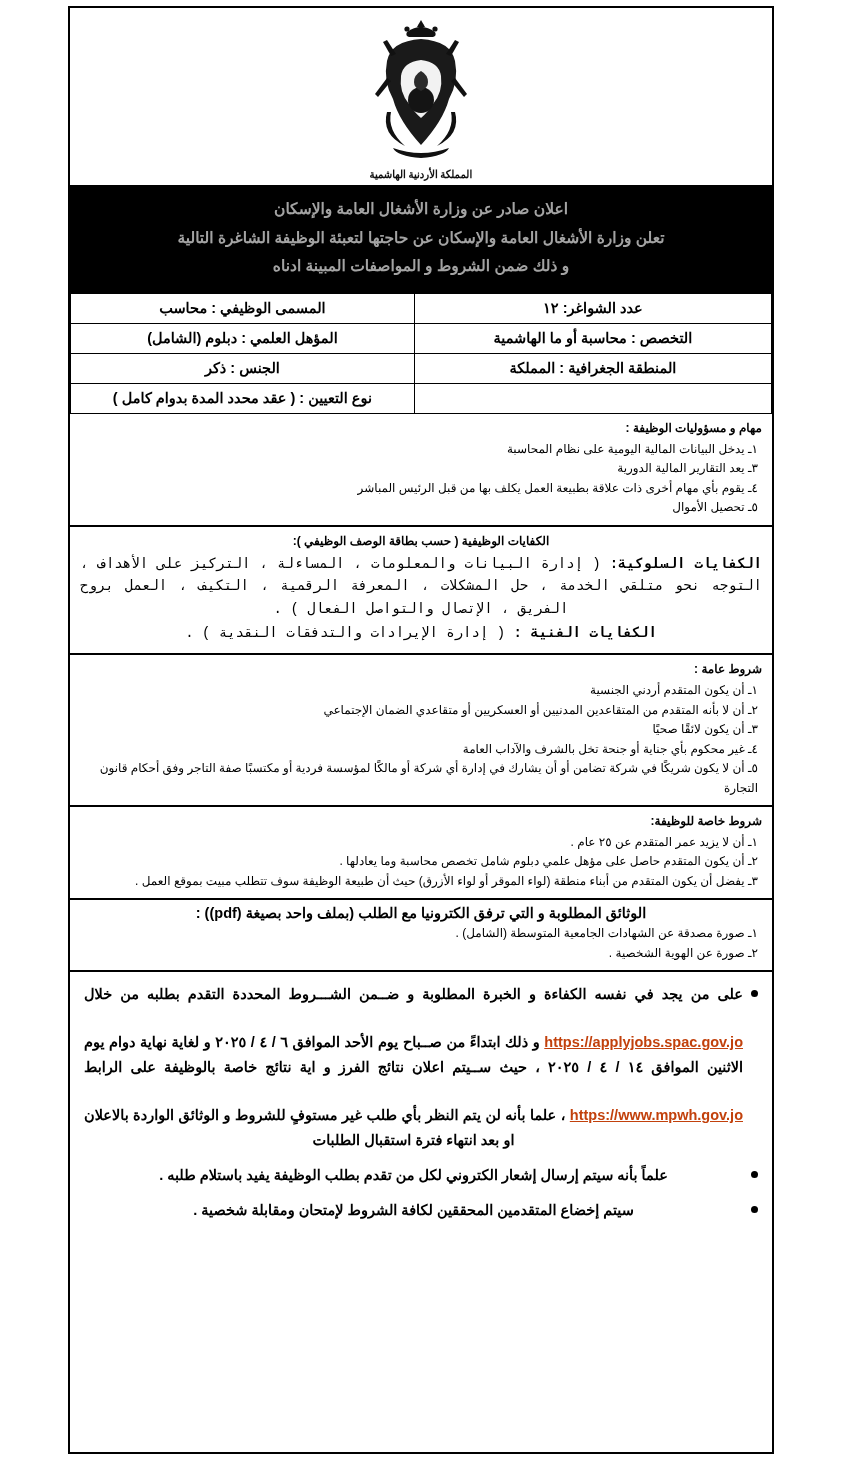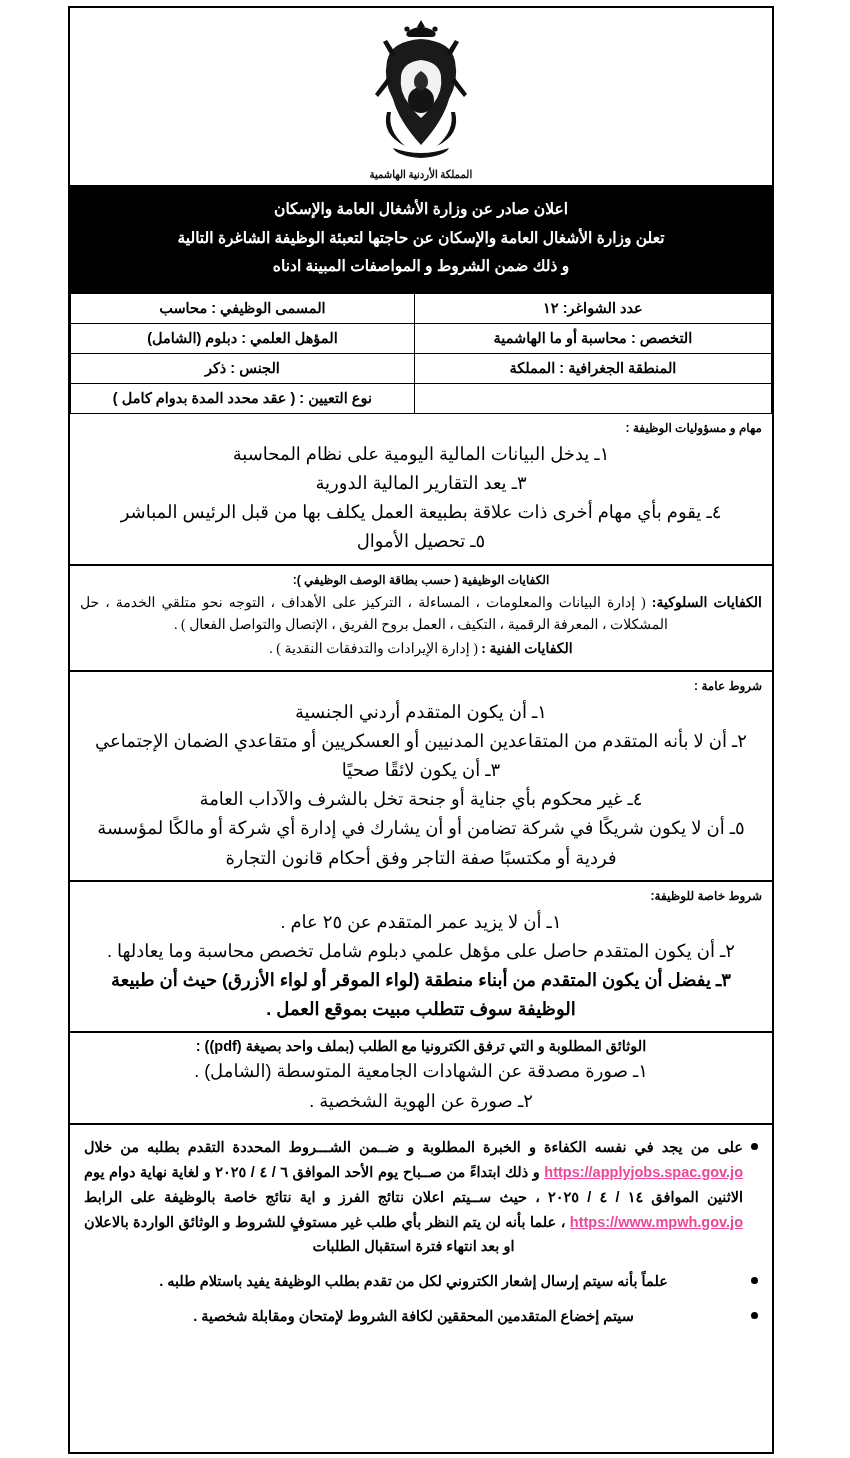--- a/index.html
+++ b/index.html
@@ -50,21 +50,21 @@
     letter-spacing: 0px;
     margin-top: 2px;
     color: #111;
     font-weight: bold;
     transform: scaleX(0.92);
   }
 
   
   .black-bar {
     background: #000;
-    color: #ffffff;
+    color: #a3a3a3;
     text-align: center;
     padding: 8px 10px 10px 10px;
     border-bottom: 2px solid #000;
   }
   .black-bar div {
     font-weight: bold;
     font-size: 15.5px;
     line-height: 1.85;
     font-family: "Liberation Sans", sans-serif;
   }
@@ -103,31 +103,30 @@
   }
   .sec-title.right {
     text-align: right;
   }
   ol.arabic-list {
     list-style: none;
     margin: 0;
     padding: 0;
   }
   ol.arabic-list li {
-    font-size: 18px;
+    font-size: 12px;
     line-height: 1.62;
-    text-align: center;
     font-family: "Liberation Sans", sans-serif;
     padding: 0 4px;
   }
   .para {
     font-size: 14px;
     line-height: 1.6;
     text-align: center;
-    font-family: Liberation Serif, serif;
+    font-family: Liberation Mono, monospace;
     margin: 2px 0;
   }
   .para.justify {
     text-align: justify;
     text-align-last: center;
   }
   .lbl {
     font-weight: bold;
   }
 
@@ -167,25 +166,26 @@
     text-align: justify;
     text-align-last: center;
     font-family: "Liberation Sans", sans-serif;
   }
   .bullet-body.single {
     text-align: center;
     text-align-last: center;
   }
   .link {
     text-decoration: underline;
-    color: #ec4899;
+    color: #c2410c;
     font-family: "Liberation Sans", sans-serif;
     direction: ltr;
     unicode-bidi: embed;
     display: inline-block;
+    margin-top: 23px;
   }
 </style>
 </head>
 <body>
 
 <div class="page">
   <div class="sheet">
 
     <div class="emblem-area">
       <div class="emblem">
@@ -278,21 +278,21 @@
         <li>٤ـ  غير محكوم بأي جناية أو جنحة تخل بالشرف والآداب العامة</li>
         <li>٥ـ  أن لا يكون شريكًا في شركة تضامن أو أن يشارك في إدارة أي شركة أو مالكًا لمؤسسة فردية أو مكتسبًا صفة التاجر وفق أحكام قانون التجارة</li>
       </ol>
     </div>
 
     <div class="section">
       <div class="sec-title right">شروط خاصة للوظيفة:</div>
       <ol class="arabic-list">
         <li>١ـ  أن لا يزيد عمر المتقدم عن ٢٥ عام .</li>
         <li>٢ـ  أن يكون المتقدم حاصل على مؤهل علمي دبلوم شامل تخصص محاسبة وما يعادلها .</li>
-        <li style="font-weight:bold">٣ـ  يفضل أن يكون المتقدم من أبناء منطقة (لواء الموقر أو لواء الأزرق) حيث أن طبيعة الوظيفة سوف تتطلب مبيت بموقع العمل .</li>
+        <li style="font-weight:normal">٣ـ  يفضل أن يكون المتقدم من أبناء منطقة (لواء الموقر أو لواء الأزرق) حيث أن طبيعة الوظيفة سوف تتطلب مبيت بموقع العمل .</li>
       </ol>
     </div>
 
     <div class="section">
       <div class="docs-title">الوثائق المطلوبة و التي ترفق الكترونيا مع الطلب (بملف واحد بصيغة (pdf)) :</div>
       <ol class="arabic-list">
         <li>١ـ  صورة مصدقة عن الشهادات الجامعية المتوسطة (الشامل) .</li>
         <li>٢ـ  صورة عن الهوية الشخصية .</li>
       </ol>
     </div>

